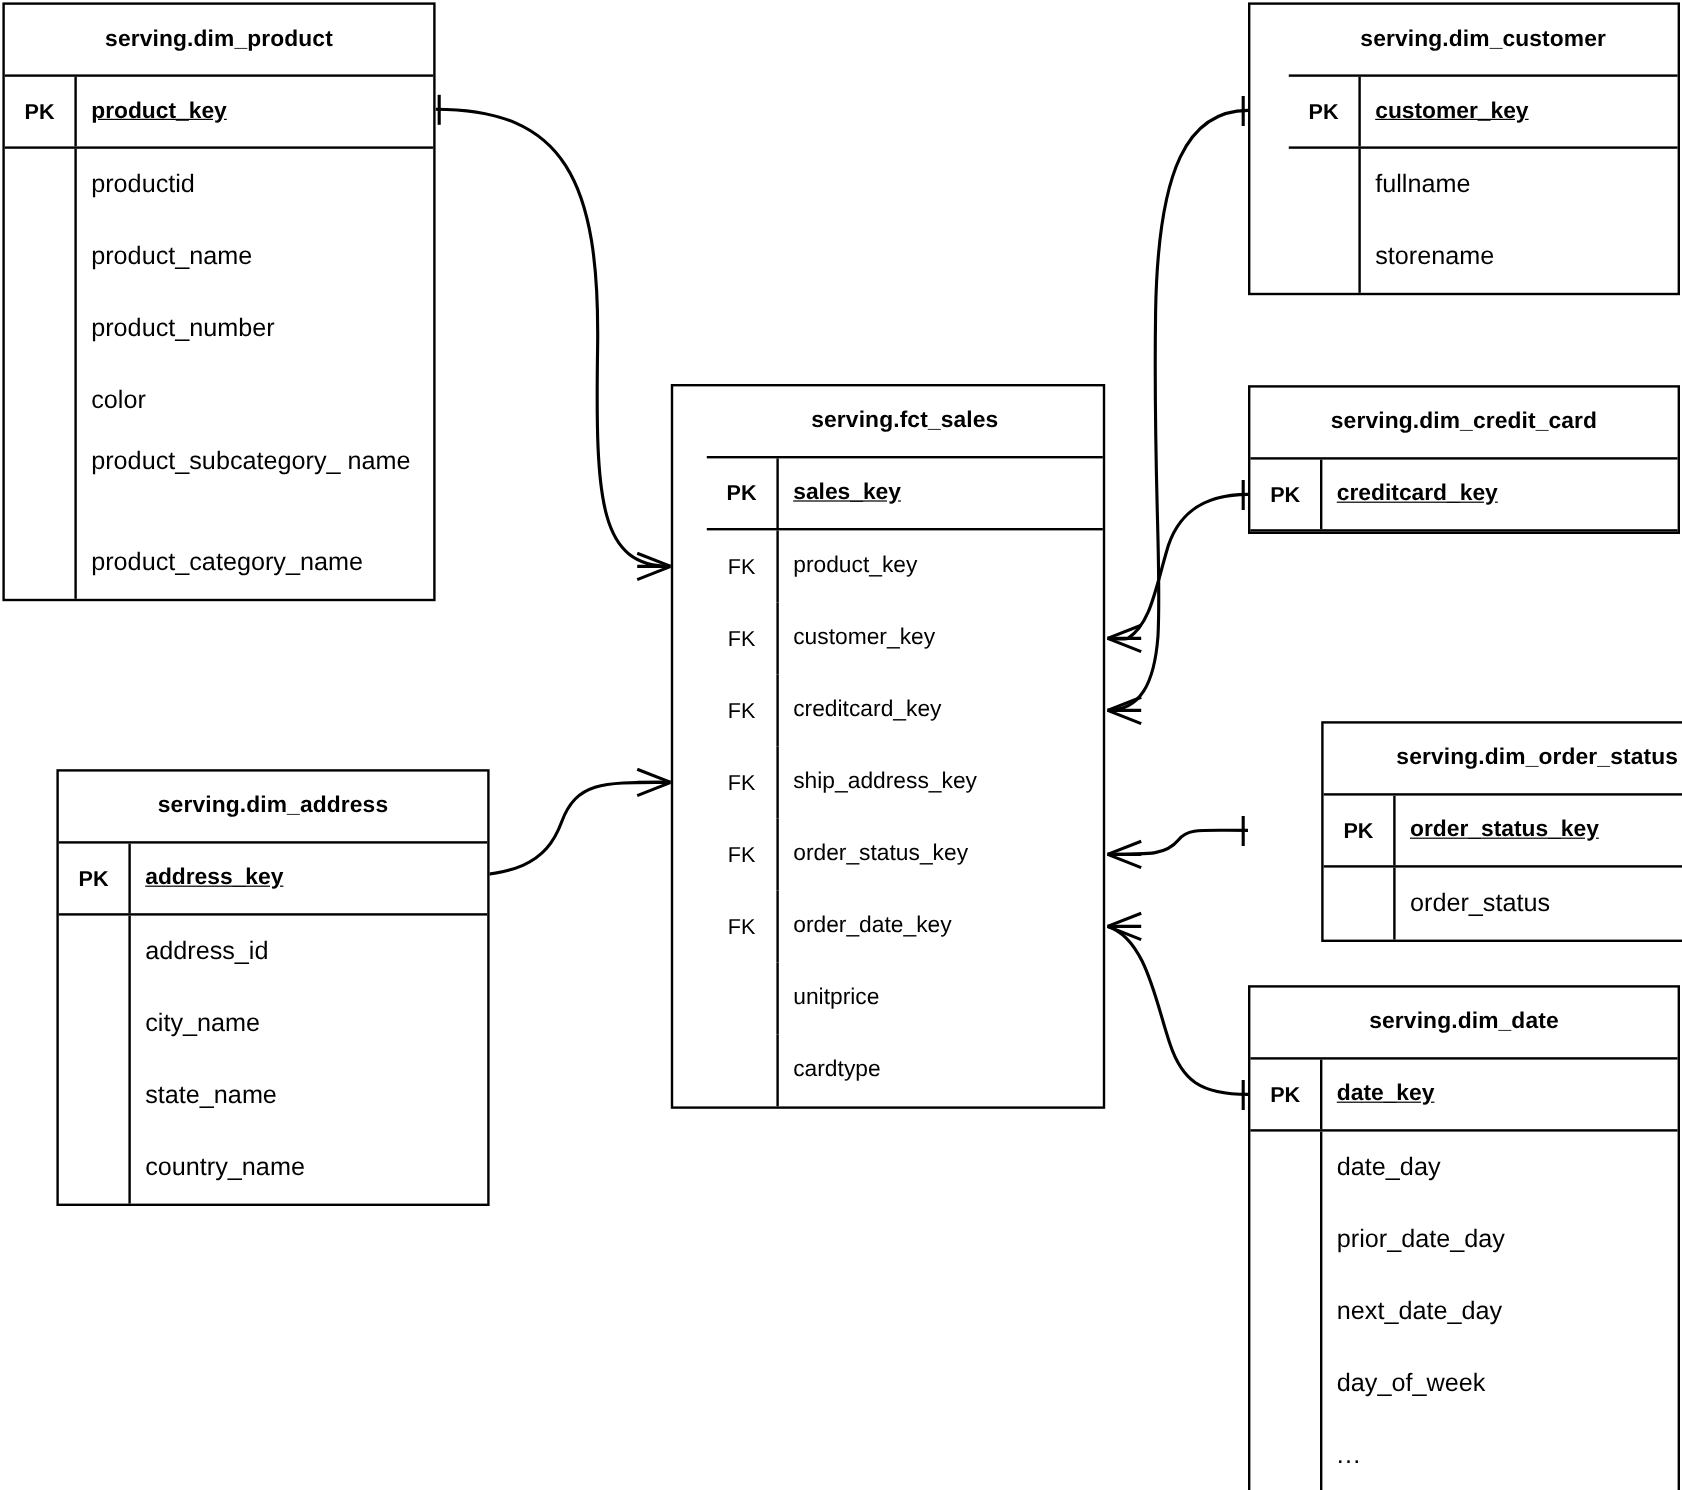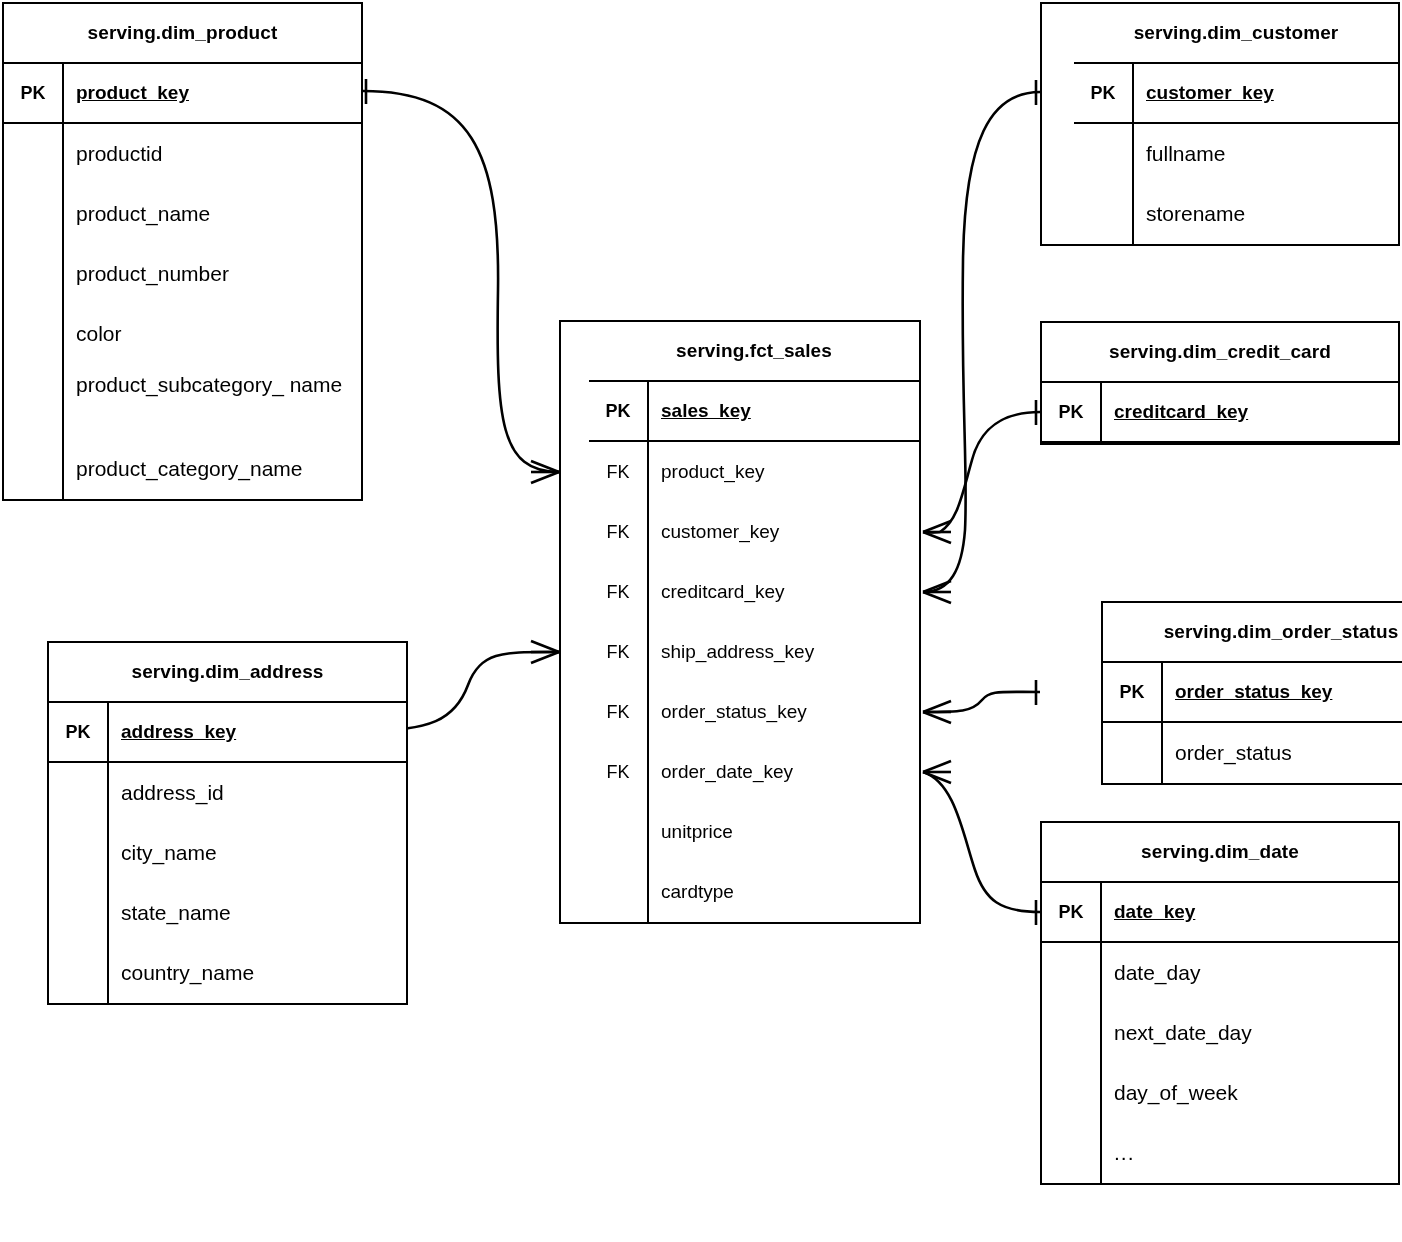--- a/index.html
+++ b/index.html
@@ -303,20 +303,21 @@
   <div class="entity" style="left:1040px; top:821px; width:360px;">
     <div class="ent-title">serving.dim_date</div>
     <div class="row pk-row">
       <div class="keycol pk">PK</div>
       <div class="fieldcol pkname">date_key</div>
     </div>
     <div class="attrs">
       <div class="gutter"></div>
       <div class="list">
         <div class="attr">date_day</div>
+        <div class="attr">prior_date_day</div>
         <div class="attr">next_date_day</div>
         <div class="attr">day_of_week</div>
         <div class="attr ellipsis">...</div>
       </div>
     </div>
   </div>
 
 </div>
 
 </body></html>

